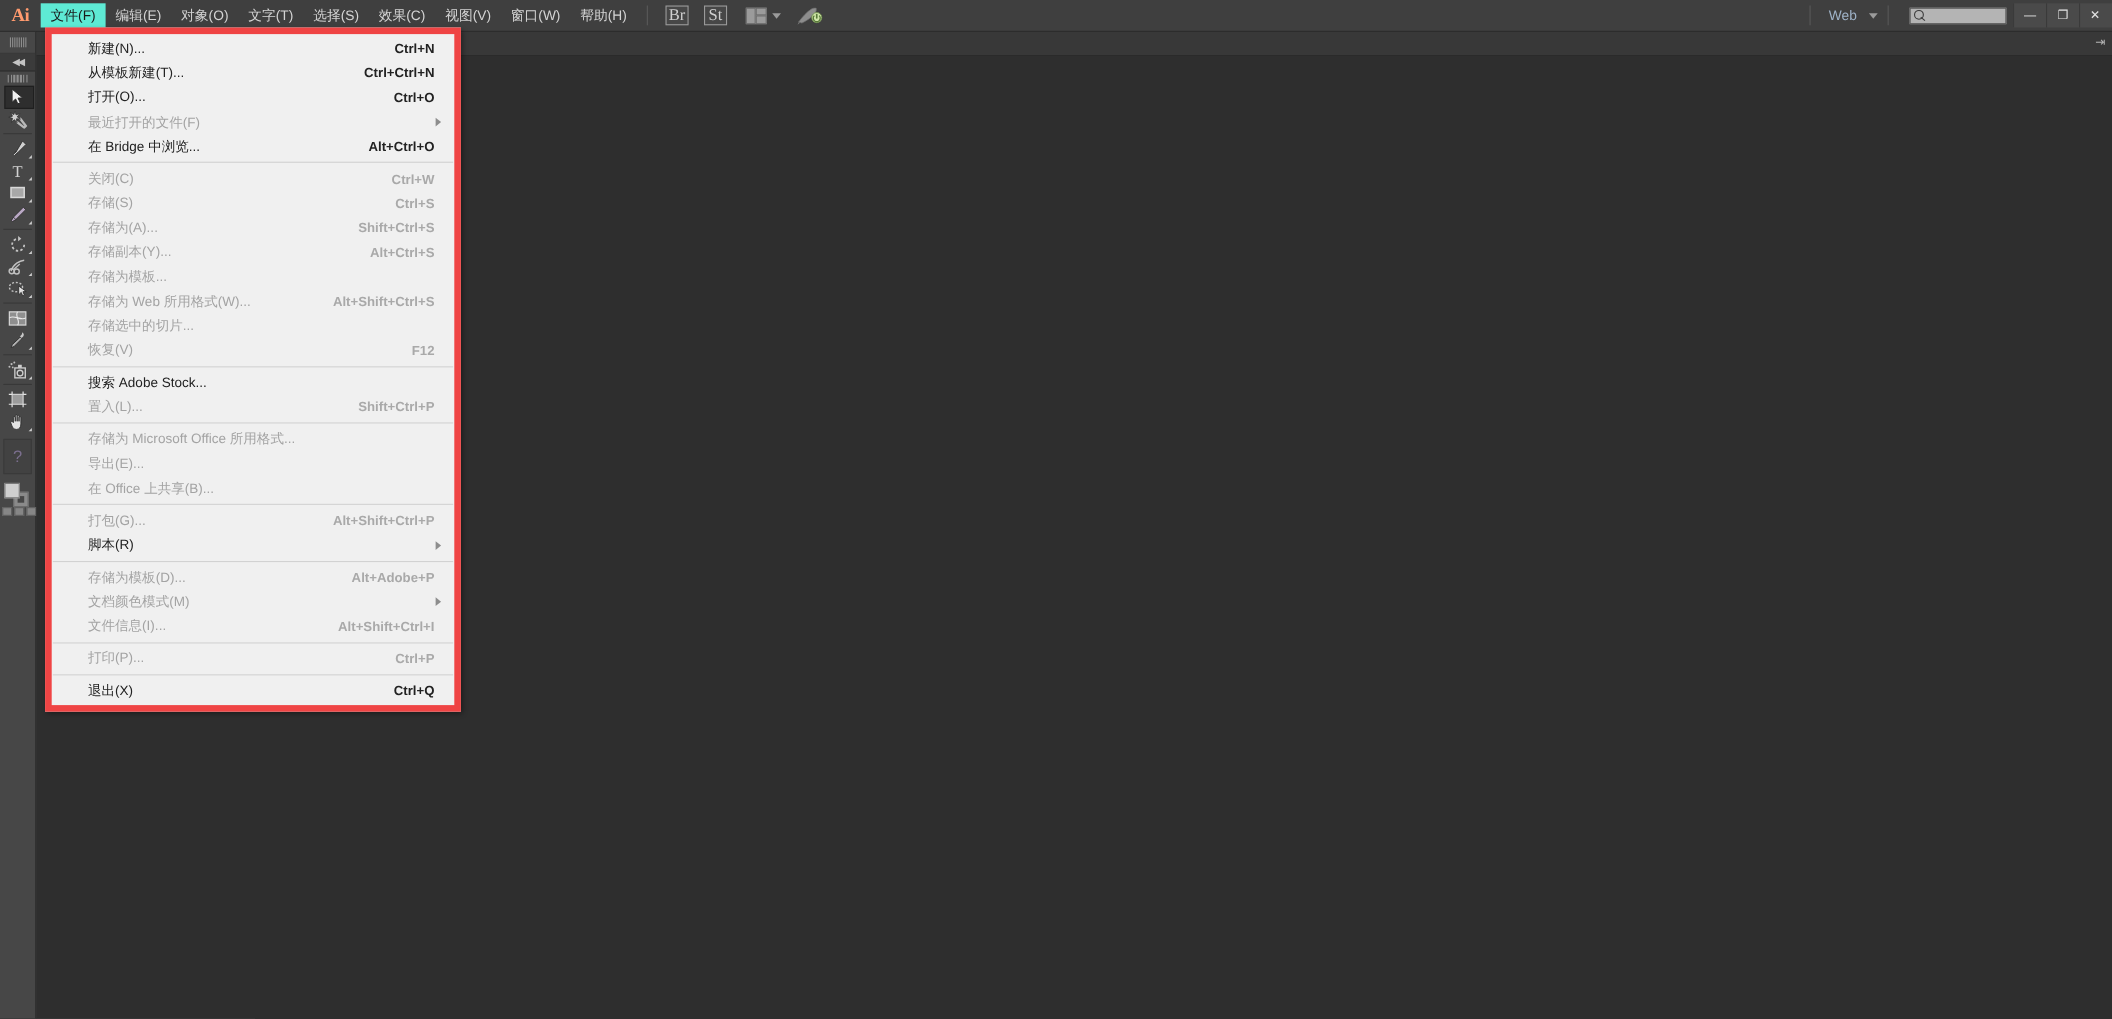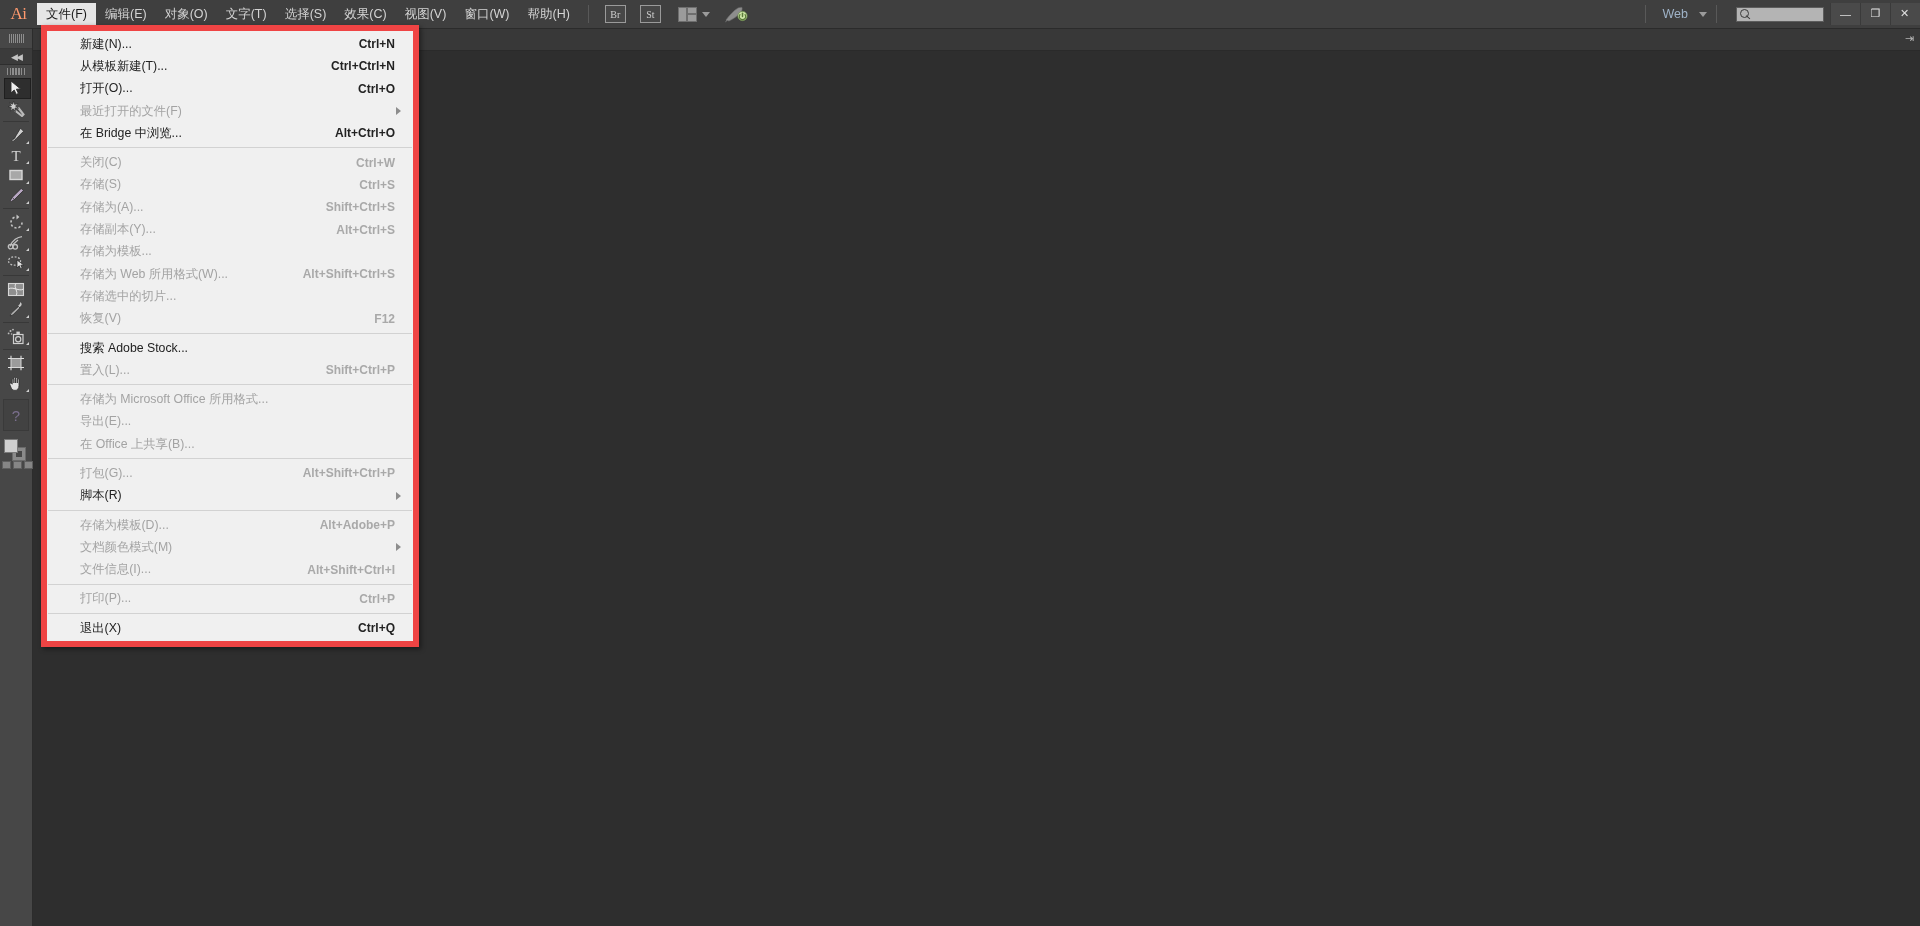--- a/index.html
+++ b/index.html
@@ -14,37 +14,37 @@
 
   
   .menubar {
     position: absolute; left: 0; top: 0; width: 1920px; height: 29px;
     background: #3f3f3f;
     display: flex; align-items: center;
     border-bottom: 1px solid #2b2b2b;
   }
   .ai-logo {
     width: 37px; height: 29px; display: flex; align-items: center; justify-content: center;
-    color: #ff9a6e; font-size: 17px; font-weight: normal; font-family: "Liberation Serif", serif;
+    color: #ff9a6e; font-size: 17px; font-weight: bold; font-family: "Liberation Serif", serif;
     letter-spacing: -0.5px;
   }
   .menu-items { display: flex; align-items: center; height: 29px; }
   .menu-item {
     padding: 0 9px; height: 22px; line-height: 22px;
     color: #d4d4d4; font-size: 12.5px; white-space: nowrap;
     cursor: default;
   }
-  .menu-item.active { background: #e5e5e5; color: #1a1a1a; }
+  .menu-item.active { background: #5eead4; color: #1a1a1a; }
 
   .mb-sep { width: 1px; height: 18px; background: #595959; margin: 0 9px; }
 
   .mb-icon-btn {
     width: 21px; height: 18px; margin: 0 7px;
     display: flex; align-items: center; justify-content: center;
-    border: 1px solid #9a9a9a; color: #cfcfcf; font-size: 10px;
+    border: 1px solid #9a9a9a; color: #cfcfcf; font-size: 15px;
     font-family: "Liberation Serif", serif;
     background: #474747;
   }
   .arrange-icon { width: 19px; height: 15px; position: relative; margin-left: 10px; }
   .arrange-icon .b { position: absolute; background: #9b9b9b; border: 1px solid #6e6e6e; }
   .tri-down {
     width: 0; height: 0; border-left: 4px solid transparent; border-right: 4px solid transparent;
     border-top: 5px solid #9b9b9b; margin-left: 5px;
   }
   .rocket { margin-left: 14px; width: 24px; height: 18px; position: relative; }

